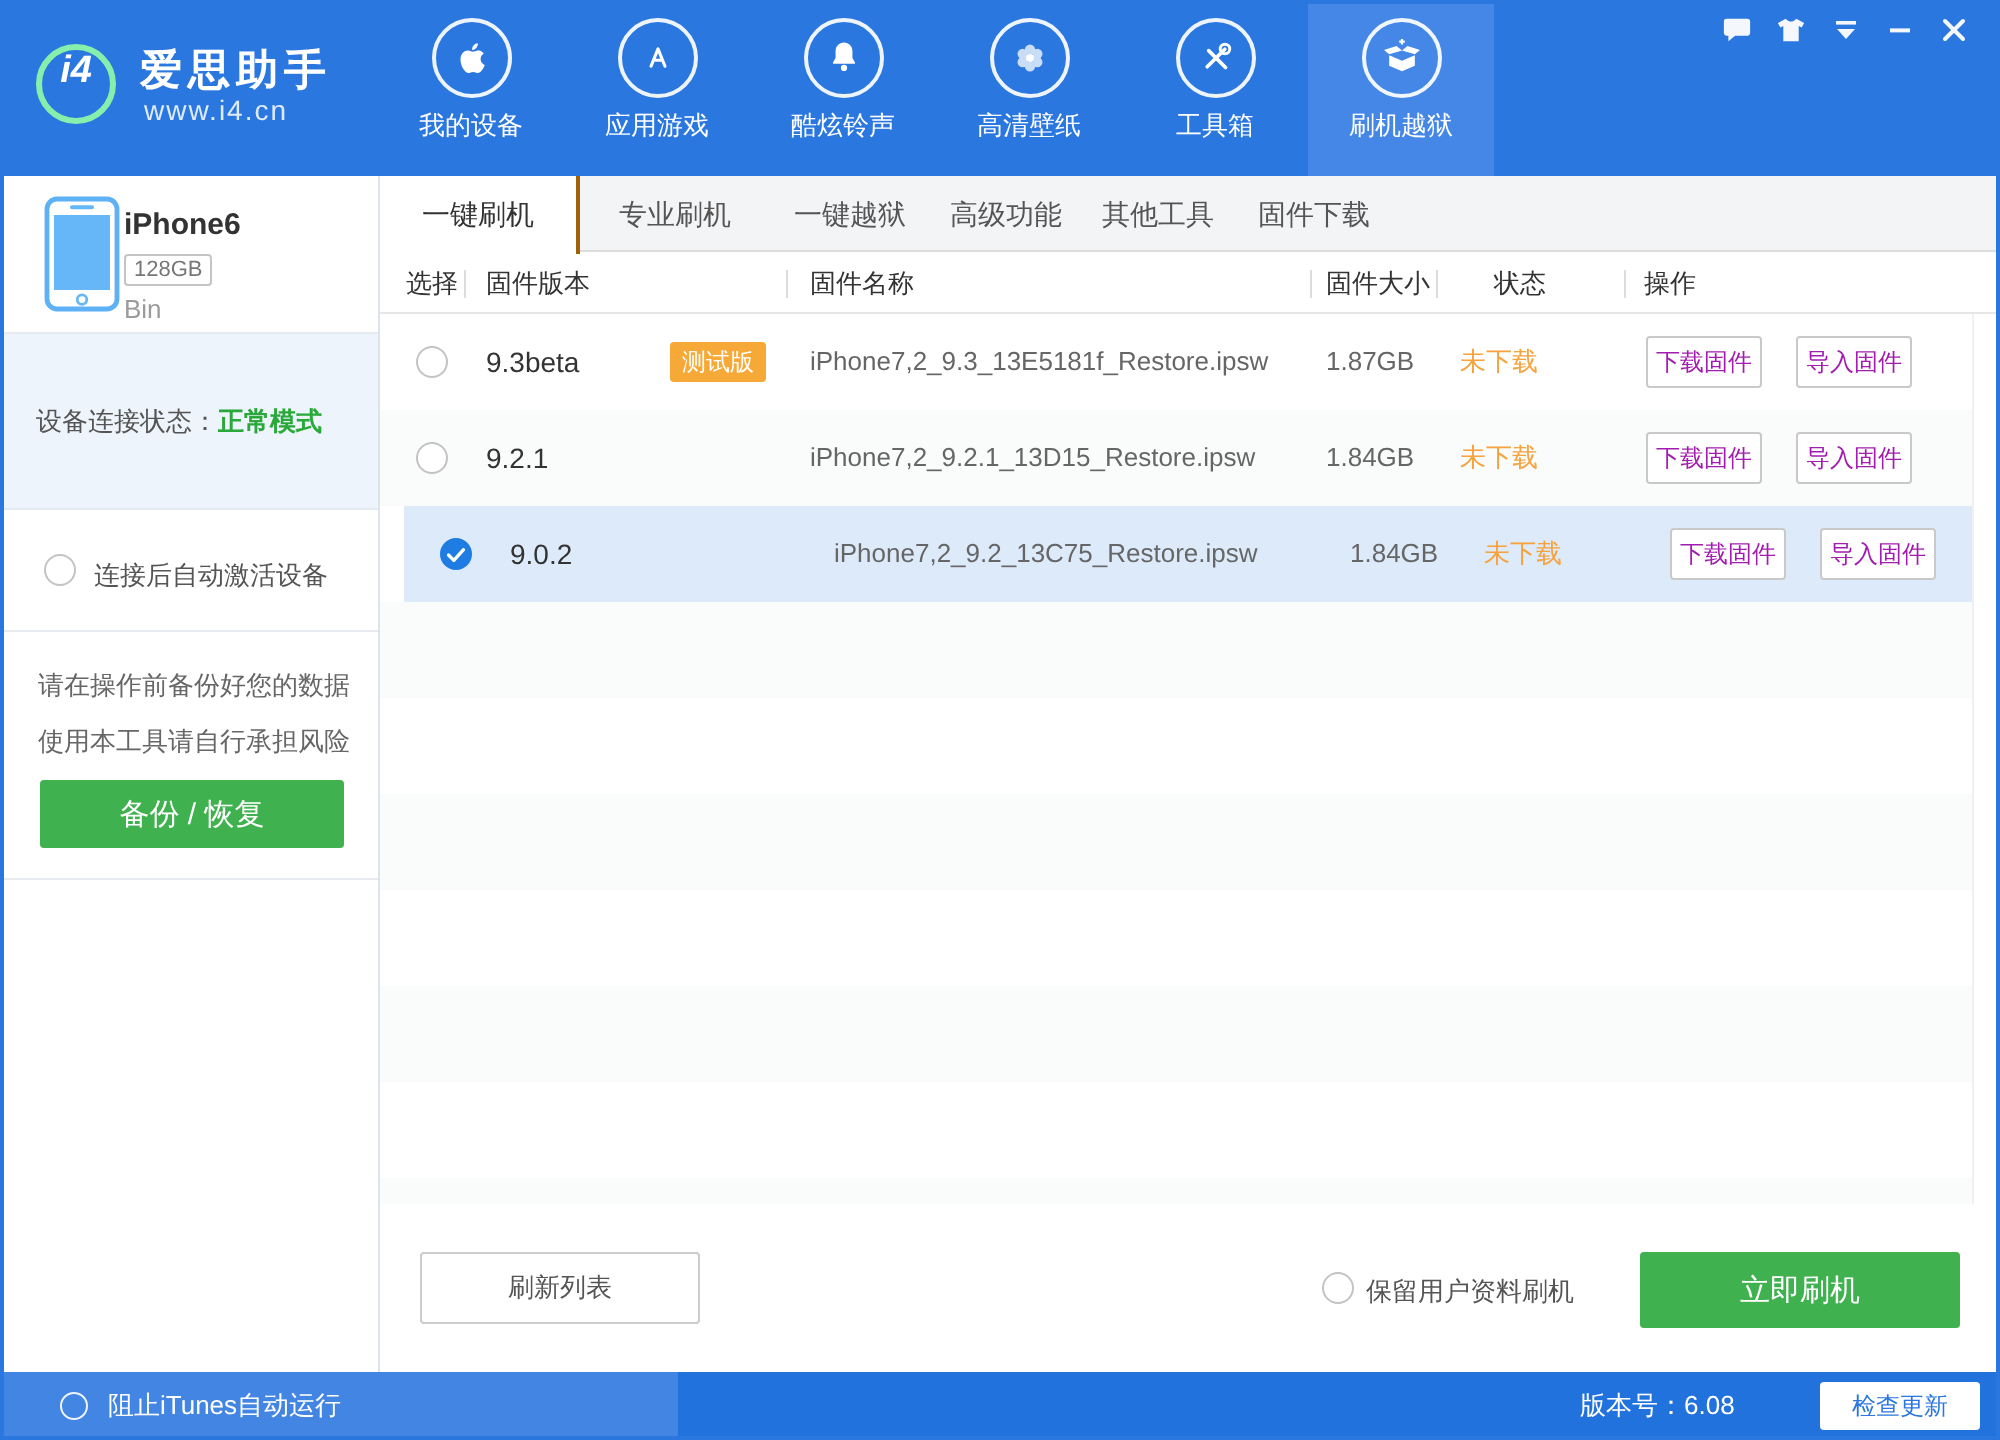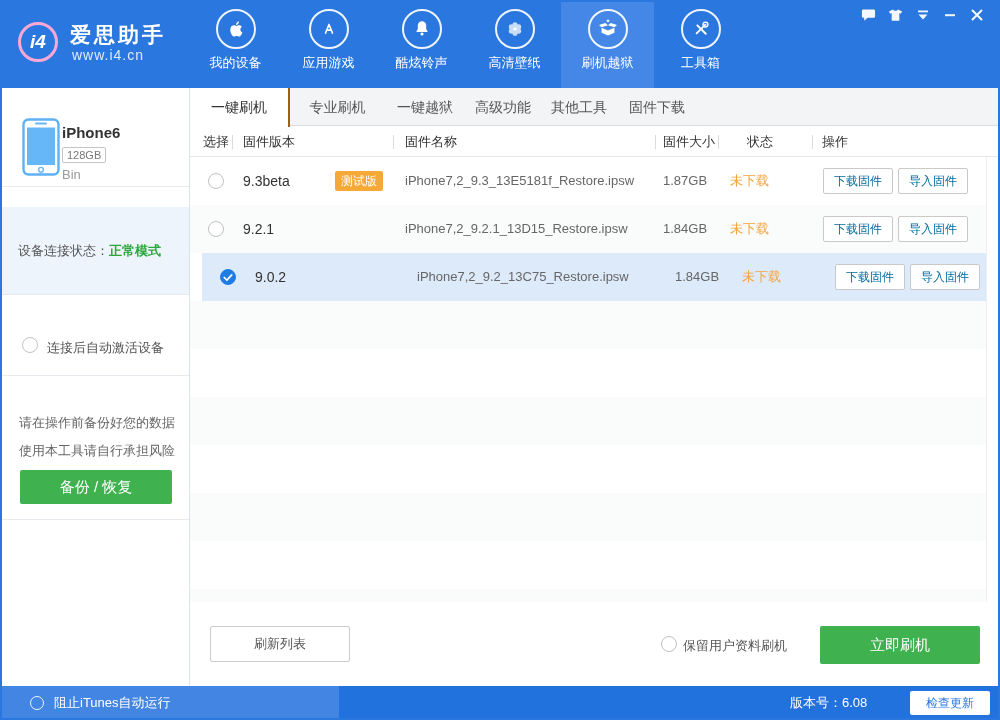--- a/index.html
+++ b/index.html
@@ -2,42 +2,42 @@
 <html><head>
 <meta charset="utf-8">
 <style>
   * { margin:0; padding:0; box-sizing:border-box; }
   html,body { width:1000px; height:720px; }
   body { font-family:"Liberation Sans","DejaVu Sans",sans-serif; position:relative; background:#fff; overflow:hidden; }
   .frame { position:absolute; inset:0; border:2px solid #2b77e0; pointer-events:none; z-index:60; }
 
   
   .header { position:absolute; left:0; top:0; width:1000px; height:88px; background:#2b77e0; z-index:5; }
-  .logo-circle { position:absolute; left:18px; top:22px; width:40px; height:40px; border:3px solid #f9a8d4; border-radius:50%;
-                 color:#fff; font-weight:bold; font-size:19px; font-style:italic; display:flex; align-items:center; justify-content:center; }
+  .logo-circle { position:absolute; left:18px; top:22px; width:40px; height:40px; border:3px solid #86efac; border-radius:50%;
+                 color:#fff; font-weight:bold; font-size:19px; font-style:italic; display:flex; justify-content:center; }
   .logo-title { position:absolute; left:70px; top:21px; font-size:21px; font-weight:bold; color:#fff; letter-spacing:3px; }
   .logo-sub { position:absolute; left:72px; top:47px; font-size:14px; color:#ddebfc; letter-spacing:1px; }
 
   .nav { position:absolute; left:189px; top:0; height:88px; display:flex; }
   .nav-item { width:93px; height:88px; text-align:center; cursor:pointer; }
   .nav-item.active { background:#4487e7; }
   .nav-ic { width:40px; height:40px; margin:9px auto 0; border:2px solid rgba(255,255,255,.92); border-radius:50%;
             display:flex; align-items:center; justify-content:center; }
   .nav-label { margin-top:5px; font-size:13px; color:#fff; }
 
   .win-controls { position:absolute; right:16px; top:8px; display:flex; gap:12px; align-items:center; }
   .wc { width:15px; height:14px; display:flex; align-items:center; justify-content:center; cursor:pointer; opacity:.95; }
 
   .dl-btn { position:absolute; left:880px; top:42px; width:112px; height:27px; background:rgba(255,255,255,.07);
             border:1px solid rgba(255,255,255,.38); border-radius:2px; color:#cbdef8; font-size:13px;
             display:flex; align-items:center; justify-content:center; gap:7px; cursor:pointer; }
 
   
   .sidebar { position:absolute; left:2px; top:88px; width:188px; height:598px; background:#fff; border-right:1px solid #dde3ea; z-index:4; }
-  .sec { position:relative; width:100%;margin-top:20px; }
+  .sec { position:relative; width:100%; }
   .sec-device { height:79px; border-bottom:1px solid #e7ebf0; }
   .phone-ic { position:absolute; left:20px; top:10px; }
   .dev-name { position:absolute; left:60px; top:16px; font-size:15px; font-weight:bold; color:#333; }
   .dev-cap { position:absolute; left:60px; top:39px; font-size:11px; color:#777; border:1px solid #c4c4c4; border-radius:2px; padding:1px 4px; }
   .dev-owner { position:absolute; left:60px; top:59px; font-size:13px; color:#9b9b9b; }
   .sec-status { height:88px; background:#edf4fc; border-bottom:1px solid #e3eaf2; display:flex; align-items:center; padding-left:16px; font-size:13px; color:#555; }
   .status-ok { color:#2aa83a; font-weight:bold; }
   .sec-radio { height:61px; border-bottom:1px solid #e7ebf0;font-family:Liberation Mono, monospace; }
   .sec-warn { height:124px; border-bottom:1px solid #e7ebf0; }
   .warn1 { position:absolute; left:17px; top:18px; font-size:13px; color:#666; }
@@ -65,22 +65,22 @@
 
   .rows { position:absolute; left:0; top:69px; width:808px; height:446px; overflow:hidden; border-bottom:1px solid #e0e0e0; }
   .trow { position:relative; width:796px; height:48px; background:#fff; }
   .trow.stripe { background:#fafbfb; }
   .trow.selected { background:#ddeafa;margin-left:12px; }
   .row-radio { position:absolute; left:18px; top:16px; cursor:pointer; }
   .cell { position:absolute; top:0; height:48px; line-height:48px; font-size:13px; color:#666; white-space:nowrap; }
   .c-ver { left:53px; font-size:14px; color:#333; }
   .c-badge { position:absolute; left:145px; top:14px; height:20px; line-height:20px; padding:0 6px; background:#f7a937; color:#fff; font-size:12px; border-radius:2px; }
   .c-name { left:215px; } .c-size { left:473px; } .c-status { left:540px; color:#f7a23c; }
-  .act-btn { position:absolute; top:11px; width:70px; height:26px; background:#fff; border:1px solid #c9c9c9; border-radius:2px;
-             font-size:12px; color:#0369a1; cursor:pointer; font-family:inherit; }
+  .act-btn { position:absolute; top:11px; width:58px; height:26px; background:#fff; border:1px solid #c9c9c9; border-radius:2px;
+             font-size:12px; color:#a21caf; cursor:pointer; font-family:inherit; }
   .act-dl { left:633px; } .act-imp { left:708px; }
   .scroll-track { position:absolute; right:0; top:69px; width:12px; height:446px; background:#fff; border-left:1px solid #f0f0f0; }
 
   .action-bar { position:absolute; left:0; top:514px; width:808px; height:84px; background:#fff; }
   .refresh-btn { position:absolute; left:20px; top:24px; width:140px; height:36px; background:#fff; border:1px solid #ccc; border-radius:2px;
                  font-size:13px; color:#555; cursor:pointer; font-family:inherit; }
   .keep-radio { position:absolute; left:471px; top:34px; cursor:pointer; }
   .keep-label { position:absolute; left:493px; top:35px; font-size:13px; color:#555; }
   .flash-btn { position:absolute; left:630px; top:24px; width:160px; height:38px; background:#3fb14e; border:none; border-radius:2px;
                color:#fff; font-size:15px; cursor:pointer; font-family:inherit; }
@@ -141,44 +141,44 @@
               <circle cx="16" cy="14.3" r="2.8"></circle>
               <circle cx="12" cy="16.6" r="2.8"></circle>
               <circle cx="8" cy="14.3" r="2.8"></circle>
               <circle cx="8" cy="9.7" r="2.8"></circle>
             </g>
             <circle cx="12" cy="12" r="2.2" fill="#fff"></circle>
           </svg>
       </div>
       <div class="nav-label">高清壁纸</div>
     </div>
+    <div class="nav-item">
+      <div class="nav-ic">
+        <svg width="22" height="22" viewBox="0 0 24 24">
+            <g stroke="#fff" stroke-width="2" stroke-linecap="round" fill="none">
+              <path d="M8 8 17.2 17.2"></path>
+              <path d="M16.8 7.2 7.2 16.8"></path>
+            </g>
+            <circle cx="16.9" cy="7.1" r="2.6" fill="none" stroke="#fff" stroke-width="1.6"></circle>
+          </svg>
+      </div>
+      <div class="nav-label">工具箱</div>
+    </div>
     <div class="nav-item active">
       <div class="nav-ic">
         <svg width="22" height="22" viewBox="0 0 24 24">
             <g fill="#fff">
               <polygon points="5,10.5 12,13.5 19,10.5 19,16.2 12,19.2 5,16.2"></polygon>
               <polygon points="5,10 2.2,7.6 9,5.4 12,7.9"></polygon>
               <polygon points="12,7.9 15,5.4 21.8,7.6 19,10"></polygon>
             </g>
             <path d="M12 1.6v3M10.5 3.1h3" stroke="#fff" stroke-width="1.2"></path>
           </svg>
       </div>
       <div class="nav-label">刷机越狱</div>
-    </div>
-    <div class="nav-item">
-      <div class="nav-ic">
-        <svg width="22" height="22" viewBox="0 0 24 24">
-            <g stroke="#fff" stroke-width="2" stroke-linecap="round" fill="none">
-              <path d="M8 8 17.2 17.2"></path>
-              <path d="M16.8 7.2 7.2 16.8"></path>
-            </g>
-            <circle cx="16.9" cy="7.1" r="2.6" fill="none" stroke="#fff" stroke-width="1.6"></circle>
-          </svg>
-      </div>
-      <div class="nav-label">工具箱</div>
     </div>
   </div>
 
   <div class="win-controls">
     <div class="wc">
       <svg width="15" height="14" viewBox="0 0 16 14">
           <path fill="#fff" d="M2.5 1h11A1.5 1.5 0 0 1 15 2.5v6A1.5 1.5 0 0 1 13.5 10H7l-3.6 3v-3H2.5A1.5 1.5 0 0 1 1 8.5v-6A1.5 1.5 0 0 1 2.5 1z"></path>
         </svg>
     </div>
     <div class="wc">

